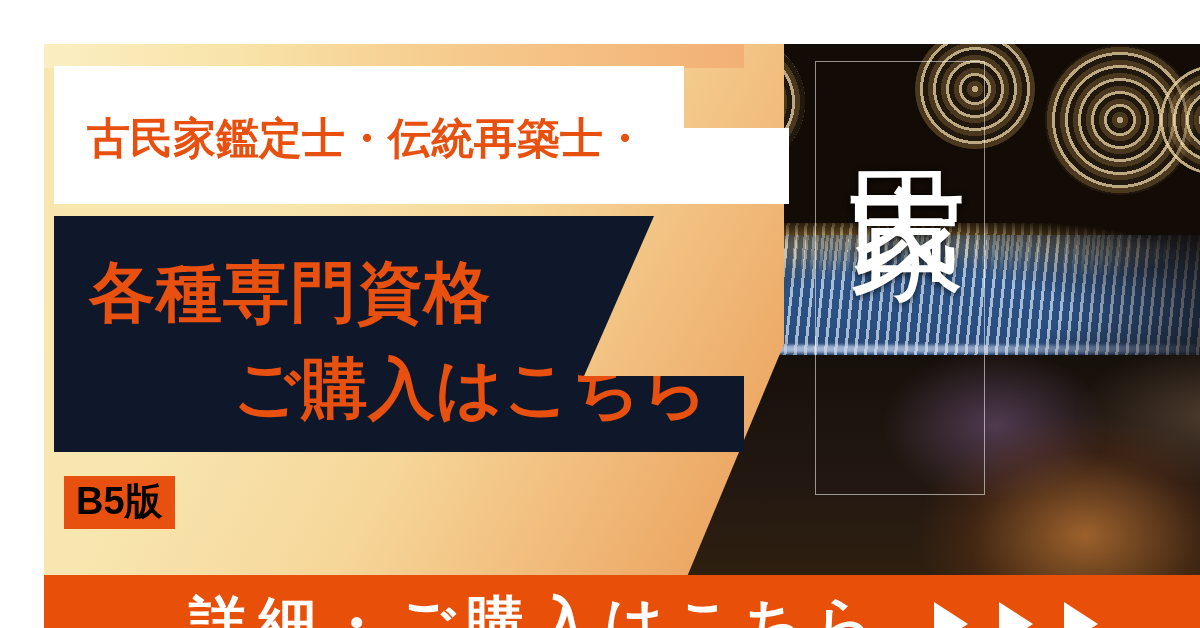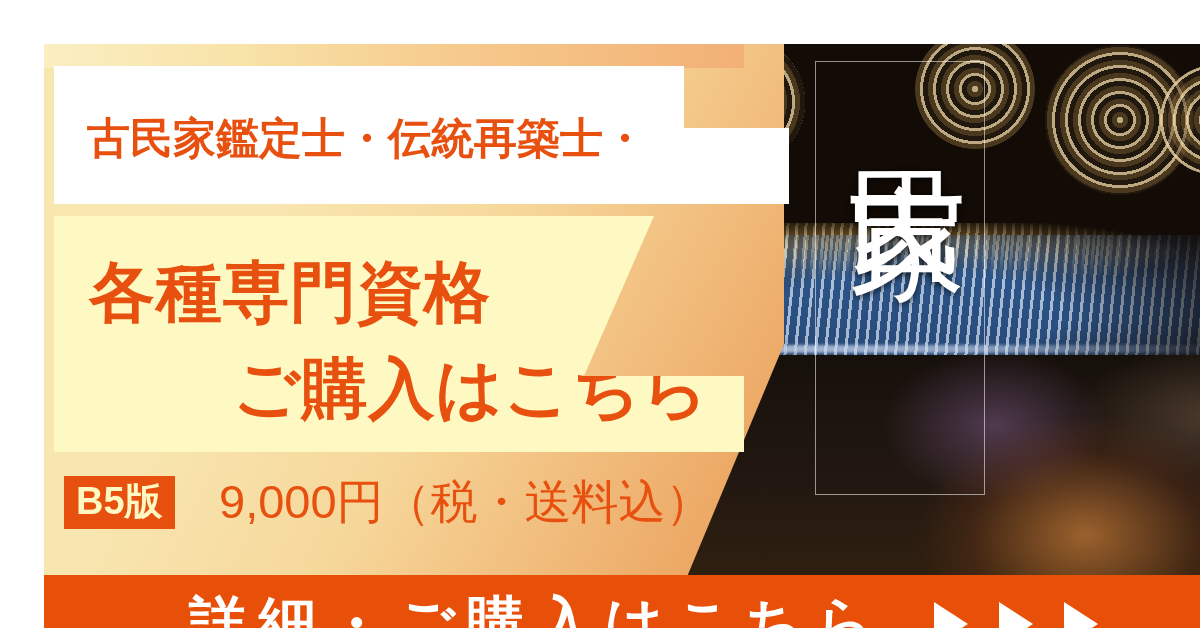--- a/index.html
+++ b/index.html
@@ -113,36 +113,36 @@
     position:absolute; left:22px;
     font-size:43px; line-height:1; color:#e8500f;
     font-weight:700; letter-spacing:0px; white-space:nowrap;
   }
   .head-line.l1 { top:40px; }
   .head-line.l2 { top:96px; }
 
   
   .panel-main {
     position:absolute; left:10px; top:172px; width:690px; height:237px;
-    background:#fef9c3;
+    background:#0f172a;
     clip-path: polygon(0 0, 600px 0, 530px 160px, 690px 160px, 690px 236px, 0 236px);
   }
   .main-line {
     position:absolute;
     font-size:66px; line-height:1; color:#e8500f;
     font-weight:700; white-space:nowrap; letter-spacing:1px;
   }
   .main-line.m1 { left:24px; top:32px; }
   .main-line.m2 { left:168px; top:128px; }
 
   
   .badge-b5 {
     position:absolute; left:20px; top:432px;
     padding:6px 12px 9px 12px;
-    background:#e8500f; color:#fef9c3;
+    background:#e8500f; color:#000000;
     font-size:38px; line-height:1; font-weight:700;
     letter-spacing:0px;
   }
   .price-text {
     position:absolute; left:175px; top:434px;
     font-size:47px; line-height:1; color:#e8500f;
     font-weight:400; white-space:nowrap; letter-spacing:0px;
   }
 
   
@@ -191,21 +191,20 @@
   <div class="panel-head">
     <div class="head-line l1">古民家鑑定士・伝統再築士・</div>
   </div>
 
   <div class="panel-main">
     <div class="main-line m1">各種専門資格</div>
     <div class="main-line m2">ご購入はこちら</div>
   </div>
 
   <div class="badge-b5">B5版</div>
-  <div class="price-text">9,000円（税・送料込）</div>
 
   <div class="cta-bar">
     <span class="cta-text">詳細・ご購入はこちら</span>
     <span class="cta-arrows">
       <i></i>
         <i></i>
         <i></i>
     </span>
   </div>
 

